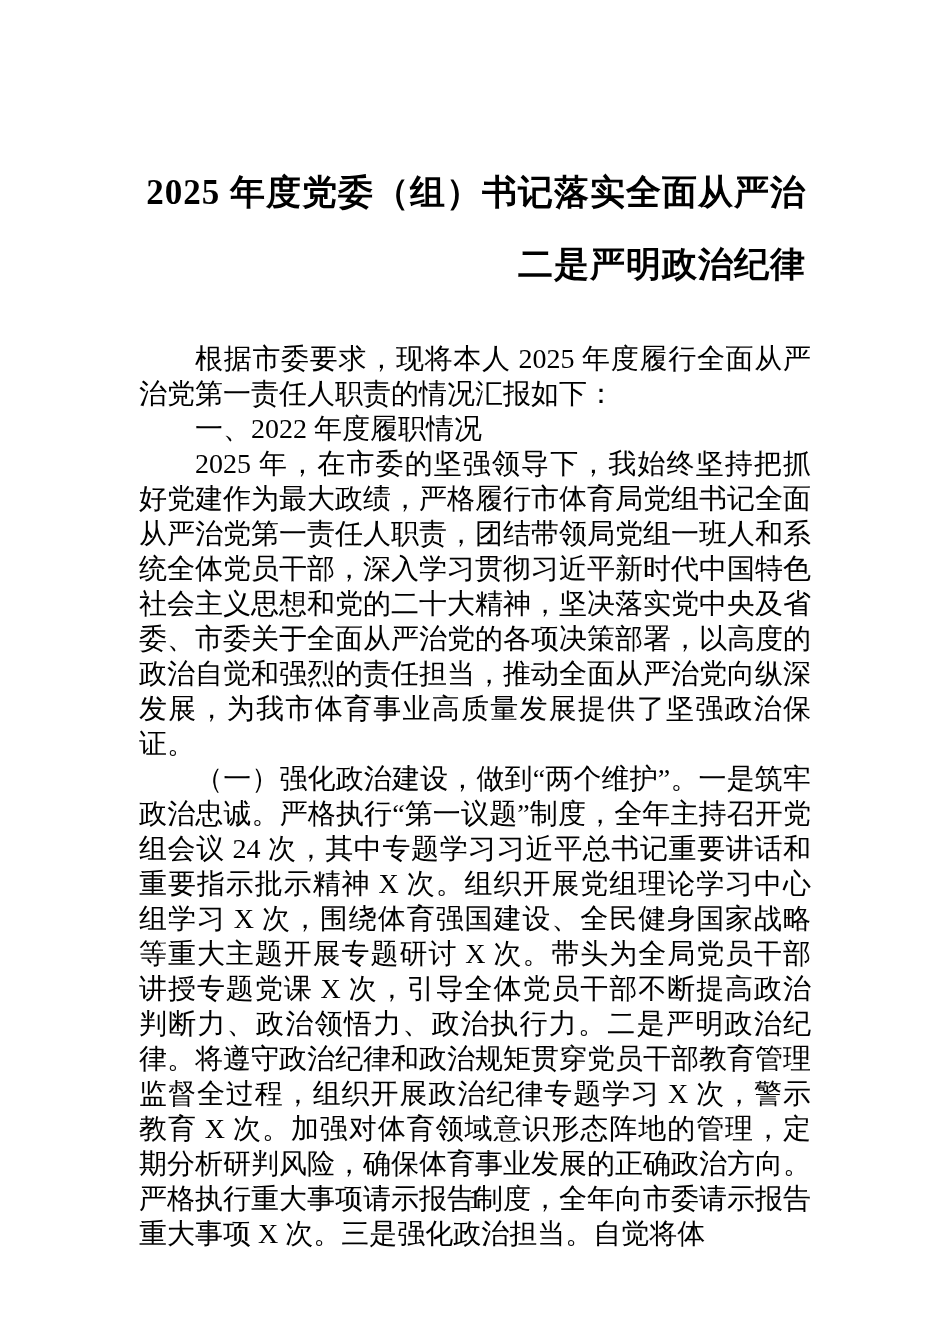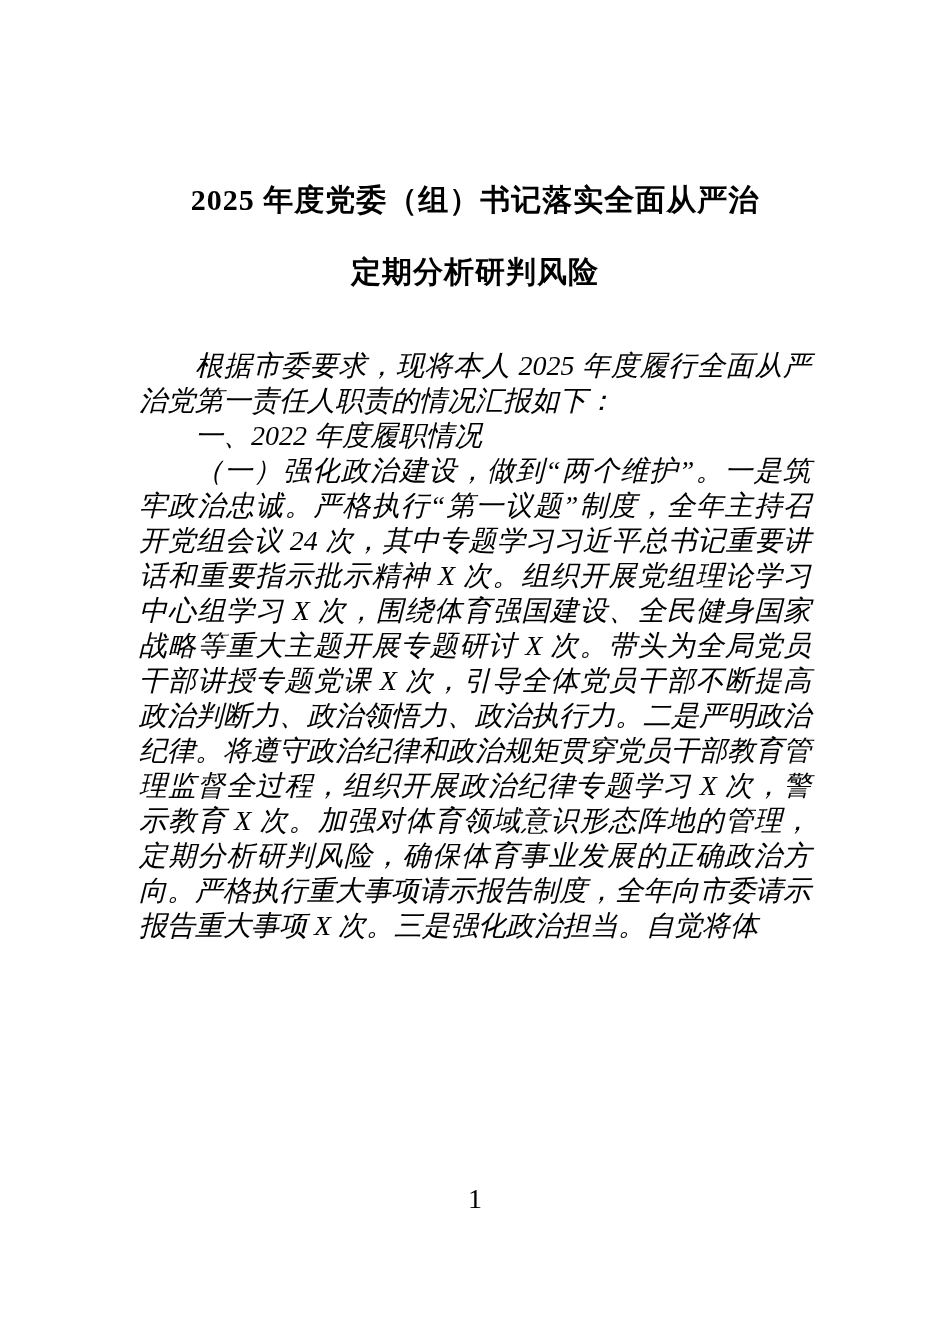--- a/index.html
+++ b/index.html
@@ -16,67 +16,67 @@
   .page {
     position: relative;
     width: 950px;
     height: 1344px;
     box-sizing: border-box;
     padding: 152px 139px 0 139px;
     background: #ffffff;
     overflow: hidden;
   }
   .title {
-    margin: 12px;
-    font-size: 30px;
+    margin: 5px;
+    font-size: 35px;
     font-weight: bold;
     line-height: 72px;
-    text-align: center;
+    text-align: right;
     letter-spacing: 1px;
   }
   .title-line {
     display: block;
     white-space: nowrap;
   }
   .content {
     margin-top: 40px;
     font-size: 28px;
     line-height: 35px;
     text-align: justify;
   }
   .content p {
     margin: 0;
     padding: 0;
     text-indent: 2em;
     word-break: break-all;
-    font-style: italic;
   }
   .footer {
     position: absolute;
     top: 1184px;
     left: 0;
     width: 950px;
     text-align: center;
     font-size: 28px;
     line-height: 30px;
   }
 </style>
 </head>
 <body>
 
 <div class="page">
 
   <h1 class="title">
     <span class="title-line">2025 年度党委（组）书记落实全面从严治</span>
-    <span class="title-line">定期分析研判风险</span>
+    <span class="title-line">二是严明政治纪律</span>
   </h1>
 
   <div class="content">
     <p>根据市委要求，现将本人 2025 年度履行全面从严治党第一责任人职责的情况汇报如下：</p>
     <p>一、2022 年度履职情况</p>
+    <p>2025 年，在市委的坚强领导下，我始终坚持把抓好党建作为最大政绩，严格履行市体育局党组书记全面从严治党第一责任人职责，团结带领局党组一班人和系统全体党员干部，深入学习贯彻习近平新时代中国特色社会主义思想和党的二十大精神，坚决落实党中央及省委、市委关于全面从严治党的各项决策部署，以高度的政治自觉和强烈的责任担当，推动全面从严治党向纵深发展，为我市体育事业高质量发展提供了坚强政治保证。</p>
     <p>（一）强化政治建设，做到“两个维护”。一是筑牢政治忠诚。严格执行“第一议题”制度，全年主持召开党组会议 24 次，其中专题学习习近平总书记重要讲话和重要指示批示精神 X 次。组织开展党组理论学习中心组学习 X 次，围绕体育强国建设、全民健身国家战略等重大主题开展专题研讨 X 次。带头为全局党员干部讲授专题党课 X 次，引导全体党员干部不断提高政治判断力、政治领悟力、政治执行力。二是严明政治纪律。将遵守政治纪律和政治规矩贯穿党员干部教育管理监督全过程，组织开展政治纪律专题学习 X 次，警示教育 X 次。加强对体育领域意识形态阵地的管理，定期分析研判风险，确保体育事业发展的正确政治方向。严格执行重大事项请示报告制度，全年向市委请示报告重大事项 X 次。三是强化政治担当。自觉将体</p>
   </div>
 
   <div class="footer">
     <span class="page-number">1</span>
   </div>
 
 </div>
 
 </body></html>

